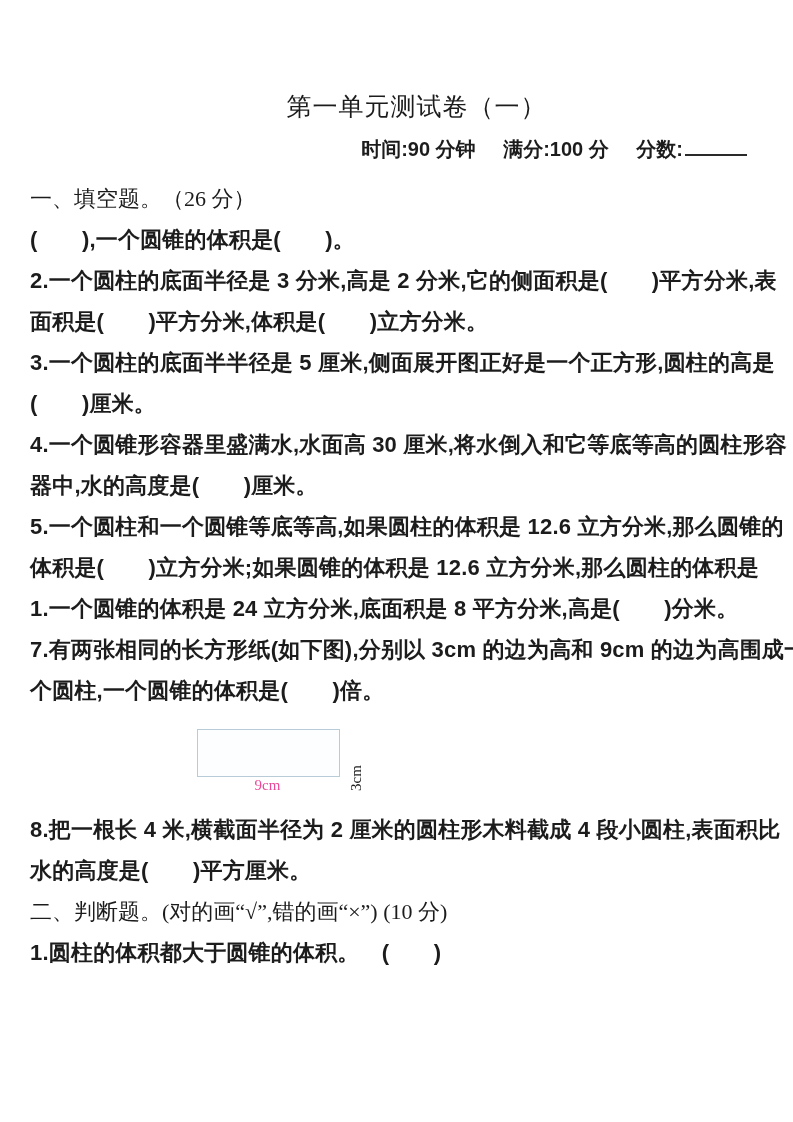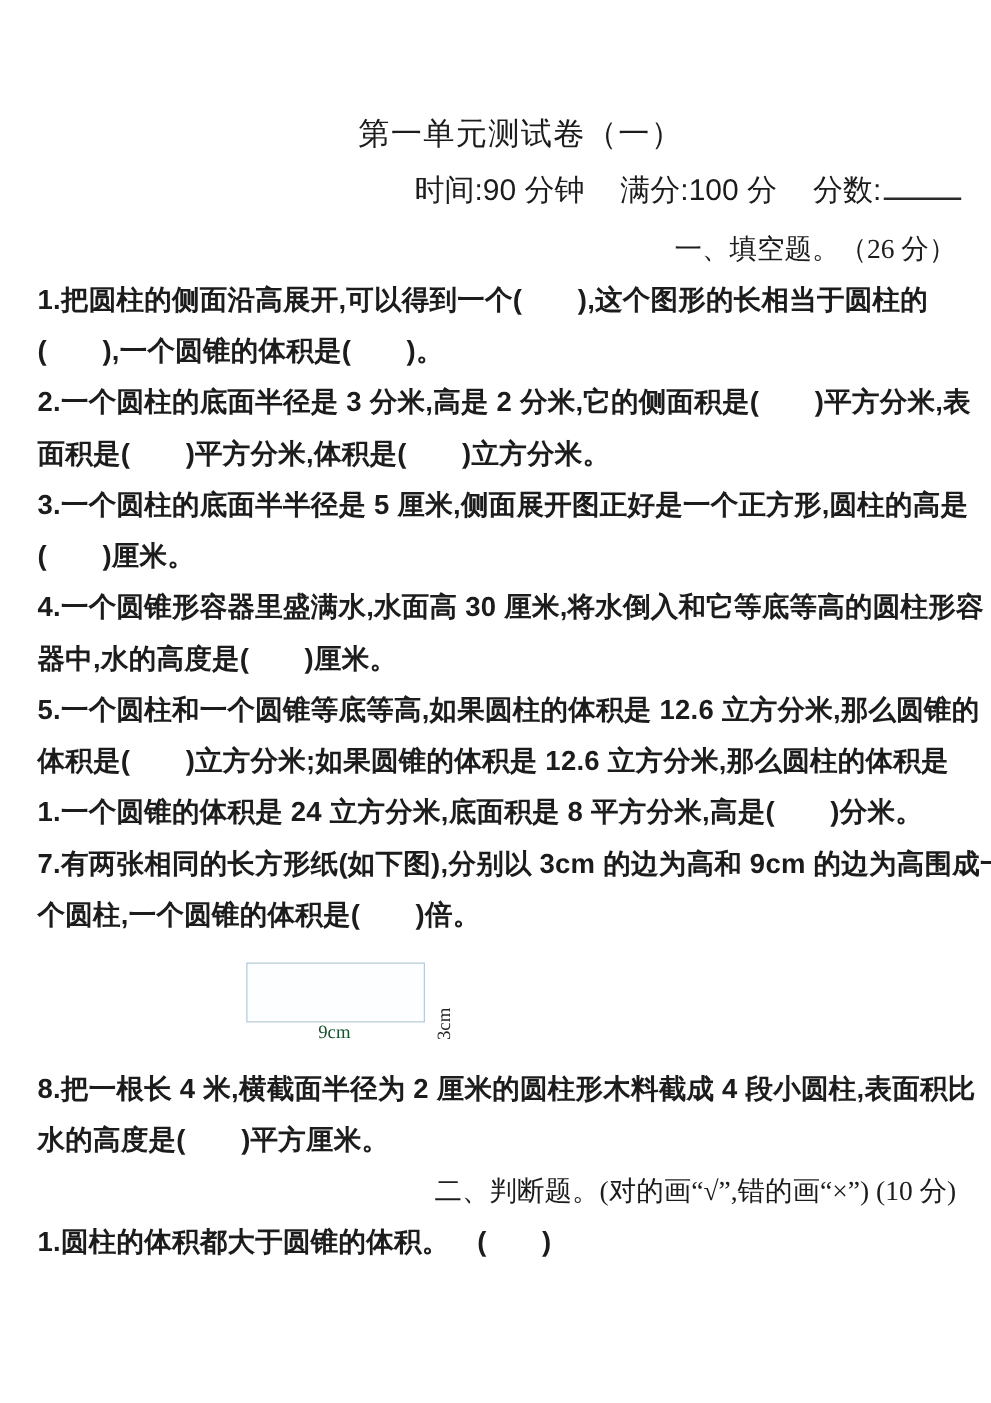--- a/index.html
+++ b/index.html
@@ -16,41 +16,40 @@
   .title {
     position: absolute; top: 90px; left: 0; width: 100%;
     box-sizing: border-box; padding-left: 40px;
     text-align: center;
     font-family: "Liberation Serif", serif;
     font-size: 25px; font-weight: 400;
     letter-spacing: 1px;
   }
 
   .meta {
-    position: absolute; top: 136px; right: 24px;
-    font-size: 24px; font-weight: 400;
+    position: absolute; top: 136px; right: 46px;
+    font-size: 20px; font-weight: 700;
     white-space: nowrap;
   }
   .meta .meta-item { margin-left: 22px; }
   .meta .meta-item:first-child { margin-left: 0; }
   .score-line {
     display: inline-block; width: 62px; height: 1px;
     border-bottom: 2px solid #2a2a2a;
     margin-left: 2px;
   }
 
   .content {
     position: absolute; top: 178px; left: 30px; right: 28px;
   }
   .sec-heading {
     font-family: "Liberation Serif", serif;
     font-size: 22px; font-weight: 400;
     line-height: 41px; height: 41px;
     white-space: nowrap;
-    text-align: right;
   }
   .qline {
     font-size: 22px; font-weight: 700;
     line-height: 41px; height: 41px;
     white-space: nowrap;
     letter-spacing: 0.2px;
   }
 
   .figure {
     position: relative;
@@ -59,21 +58,21 @@
   .rect {
     position: absolute; left: 167px; top: 0;
     width: 141px; height: 46px;
     border: 1px solid #b7ccd6;
     background: #fdfeff;
   }
   .w-label {
     position: absolute; left: 167px; top: 48px; width: 141px;
     text-align: center;
     font-family: "Liberation Serif", serif;
-    font-size: 15px; font-weight: 400; color: #14532d;
+    font-size: 15px; font-weight: 400; color: #ec4899;
   }
   .h-label {
     position: absolute; left: 318px; top: 62px;
     transform: rotate(-90deg); transform-origin: 0 0;
     font-family: "Liberation Serif", serif;
     font-size: 15px; font-weight: 400; color: #222;
     white-space: nowrap;
   }
 </style>
 </head>
@@ -86,21 +85,20 @@
   <div class="meta">
     <span class="meta-item">时间:90 分钟</span>
     <span class="meta-item">满分:100 分</span>
     <span class="meta-item">分数:</span><span class="score-line"></span>
   </div>
 
   <div class="content">
 
     <div class="sec-heading">一、填空题。（26 分）</div>
 
-    <div class="qline">1.把圆柱的侧面沿高展开,可以得到一个(　　),这个图形的长相当于圆柱的</div>
     <div class="qline">(　　),一个圆锥的体积是(　　)。</div>
 
     <div class="qline">2.一个圆柱的底面半径是 3 分米,高是 2 分米,它的侧面积是(　　)平方分米,表</div>
     <div class="qline">面积是(　　)平方分米,体积是(　　)立方分米。</div>
 
     <div class="qline">3.一个圆柱的底面半半径是 5 厘米,侧面展开图正好是一个正方形,圆柱的高是</div>
     <div class="qline">(　　)厘米。</div>
 
     <div class="qline">4.一个圆锥形容器里盛满水,水面高 30 厘米,将水倒入和它等底等高的圆柱形容</div>
     <div class="qline">器中,水的高度是(　　)厘米。</div>

